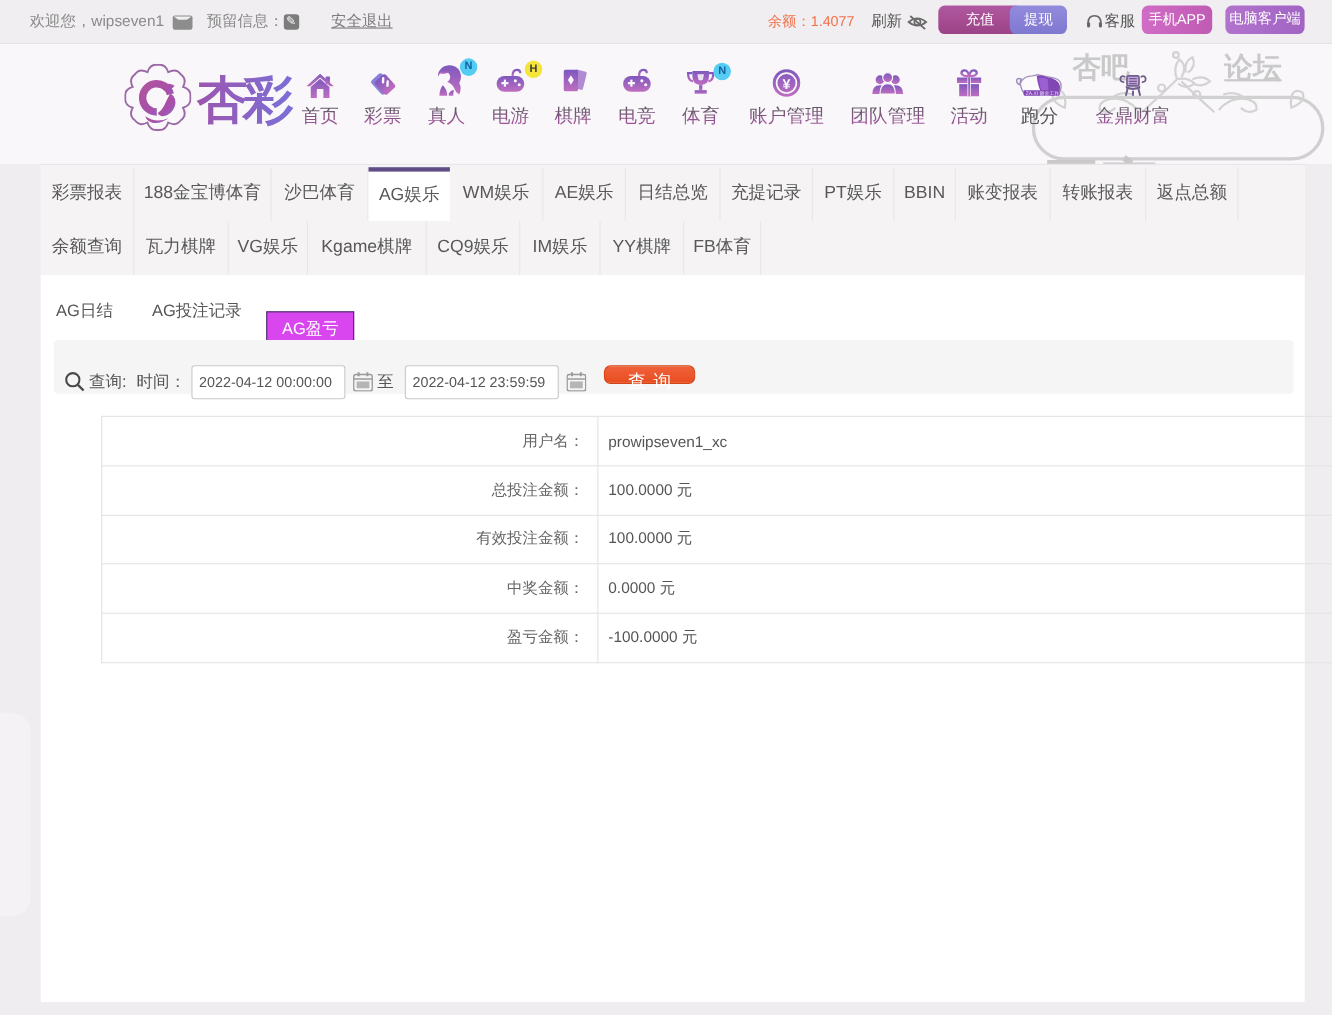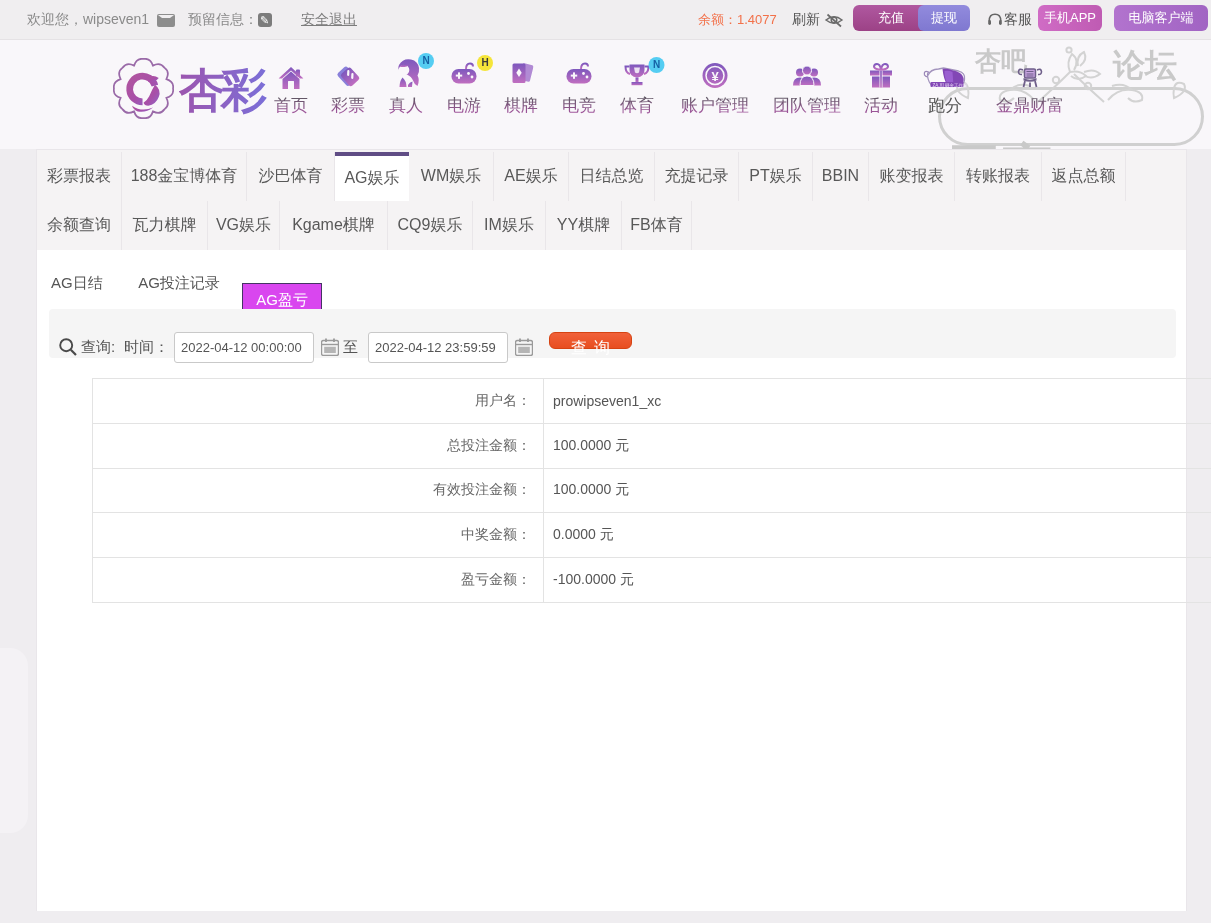--- a/index.html
+++ b/index.html
@@ -14,21 +14,21 @@
 .envelope:after { content:""; position:absolute; left:1px; top:4px; border-left:8px solid transparent; border-right:8px solid transparent; border-top:6.5px solid #8d8d8d; }
 .editicon { display:block; width:14px; height:14px; background:#7c7c7c; border-radius:3px; position:absolute; left:258px; top:13px !important; height:14px !important; }
 .editicon:before { content:"\270E"; position:absolute; left:2px; top:0; color:#fff; font-size:11px; line-height:14px; }
 .logout { color:#7c7c7c; text-decoration:underline; left:301px; }
 .balance { color:#f2714a; left:698px; font-size:13px;text-align:center; }
 .refresh { color:#555; left:792px; }
 .tbtn { display:block; height:26px !important; line-height:26px !important; border-radius:6px; color:#fff; font-size:13px; text-align:center; top:5px !important; }
 .btn-chongzhi { background:linear-gradient(180deg,#b058a0,#9c4286); left:853px; width:76px; }
 .btn-tixian  { background:linear-gradient(180deg,#928bdd,#7f78d0); left:918px; width:52px; }
 .btn-app     { background:linear-gradient(90deg,#d06cc5,#bf5bb3); left:1038px; width:64px; }
-.btn-pc      { background:linear-gradient(90deg,#b273ce,#a164c3); left:1114px; width:94px; }
+.btn-pc      { background:linear-gradient(90deg,#b273ce,#a164c3); left:1114px; width:72px;font-family:Liberation Mono, monospace; }
 .kefu { color:#555; left:1004px; }
 .eyeicon { left:824px; top:12px !important; line-height:0 !important; height:16px !important; }
 .earicon { left:987px; top:12px !important; line-height:0 !important; height:15px !important; }
 
 .header { height:109px; background:#f9f7fa; position:relative; }
 .hwrap { position:absolute; left:0; top:0; width:1211px; height:109px; }
 .logoflower { position:absolute; left:113px; top:18px; }
 .logotext { position:absolute; left:179px; top:22px; width:94px; height:56px; }
 .navitem { position:absolute; text-align:center; color:#94519e; font-size:17px; }
 .navitem .nicon { position:absolute; bottom:60px; left:50%; transform:translateX(-50%); line-height:0; }
@@ -107,21 +107,21 @@
         <path d="M2.2 9 Q2.2 2.3 8 2.3 Q13.8 2.3 13.8 9" fill="none" stroke="#666" stroke-width="1.5"></path>
         <rect x="1.2" y="8" width="2.8" height="5" rx="1.4" fill="#666"></rect>
         <rect x="12" y="8" width="2.8" height="5" rx="1.4" fill="#666"></rect>
       </svg></span>
   <span class="kefu">客服</span>
   <span class="tbtn btn-app">手机APP</span>
   <span class="tbtn btn-pc">电脑客户端</span>
 </div>
 <div class="header">
   <div class="wmark" style="left:975px; top:4px; font-size:26px;">杏吧</div>
-  <div class="wmark" style="left:1113px; top:4px; font-size:32px;">论坛</div>
+  <div class="wmark" style="left:1113px; top:4px; font-size:26px;text-decoration:underline;">论坛</div>
   <div class="wm-box"></div>
   <svg class="wmark" style="left:938px; top:6px;" width="266" height="62" viewBox="0 0 266 62" fill="none" stroke="#d3d3d3" stroke-width="2">
     <path d="M100 56 Q118 40 132 26 M132 26 Q128 16 134 8 Q142 14 136 24 M132 26 Q142 24 148 30 Q140 36 133 30"></path>
     <path d="M166 56 Q148 40 136 28 M140 20 Q138 10 146 6 Q150 14 142 20 M146 26 Q156 22 162 28 Q154 34 147 30"></path>
     <circle cx="118" cy="34" r="3.2"></circle>
       <circle cx="150" cy="40" r="3.2"></circle>
       <circle cx="131" cy="4" r="2.6"></circle>
     <path d="M96 54 Q86 42 72 44 Q60 46 62 54 Q70 58 76 52 M72 44 Q80 36 92 40"></path>
     <path d="M170 54 Q180 42 194 44 Q206 46 204 54 Q196 58 190 52 M194 44 Q186 36 174 40"></path>
     <path d="M30 52 Q16 46 20 38 Q28 34 30 42 Q31 48 30 52 Z"></path>

